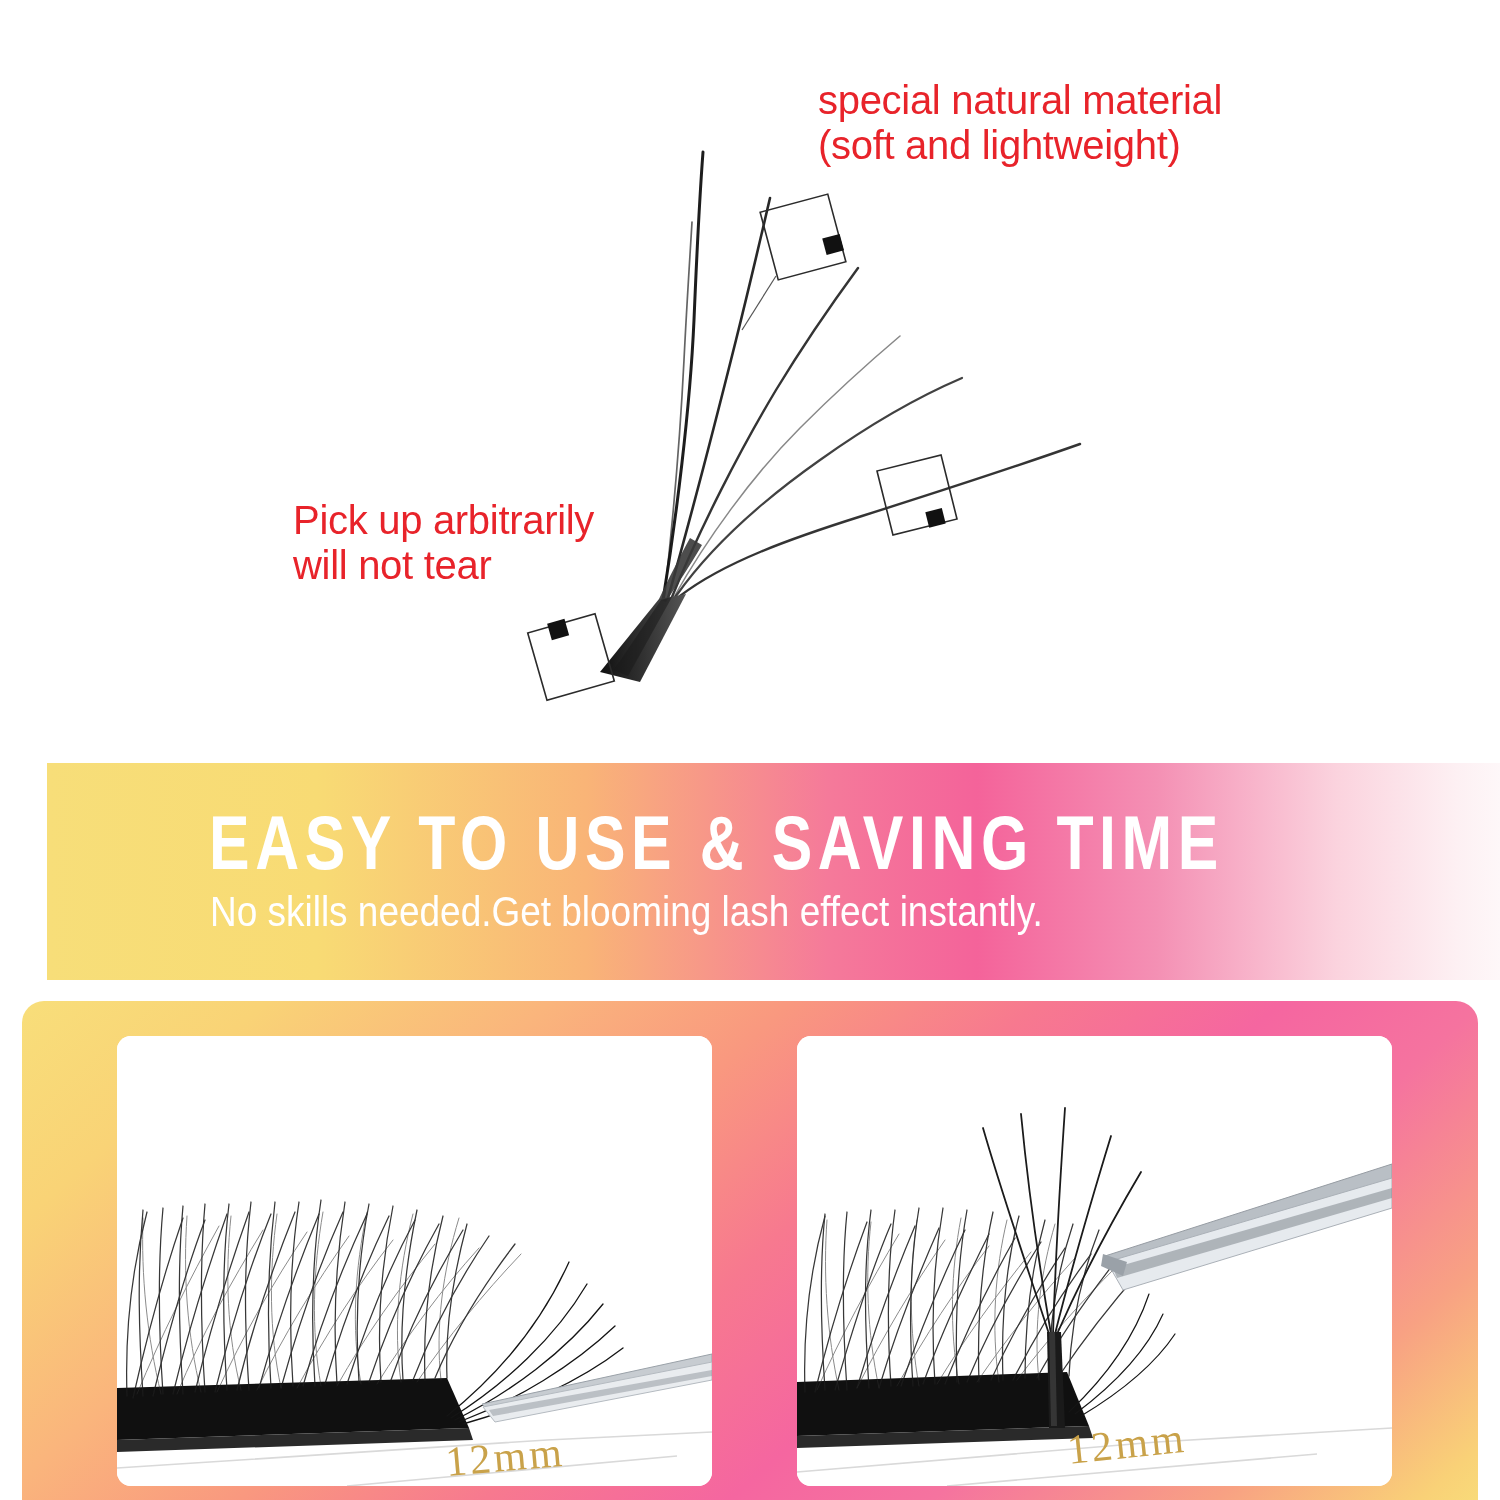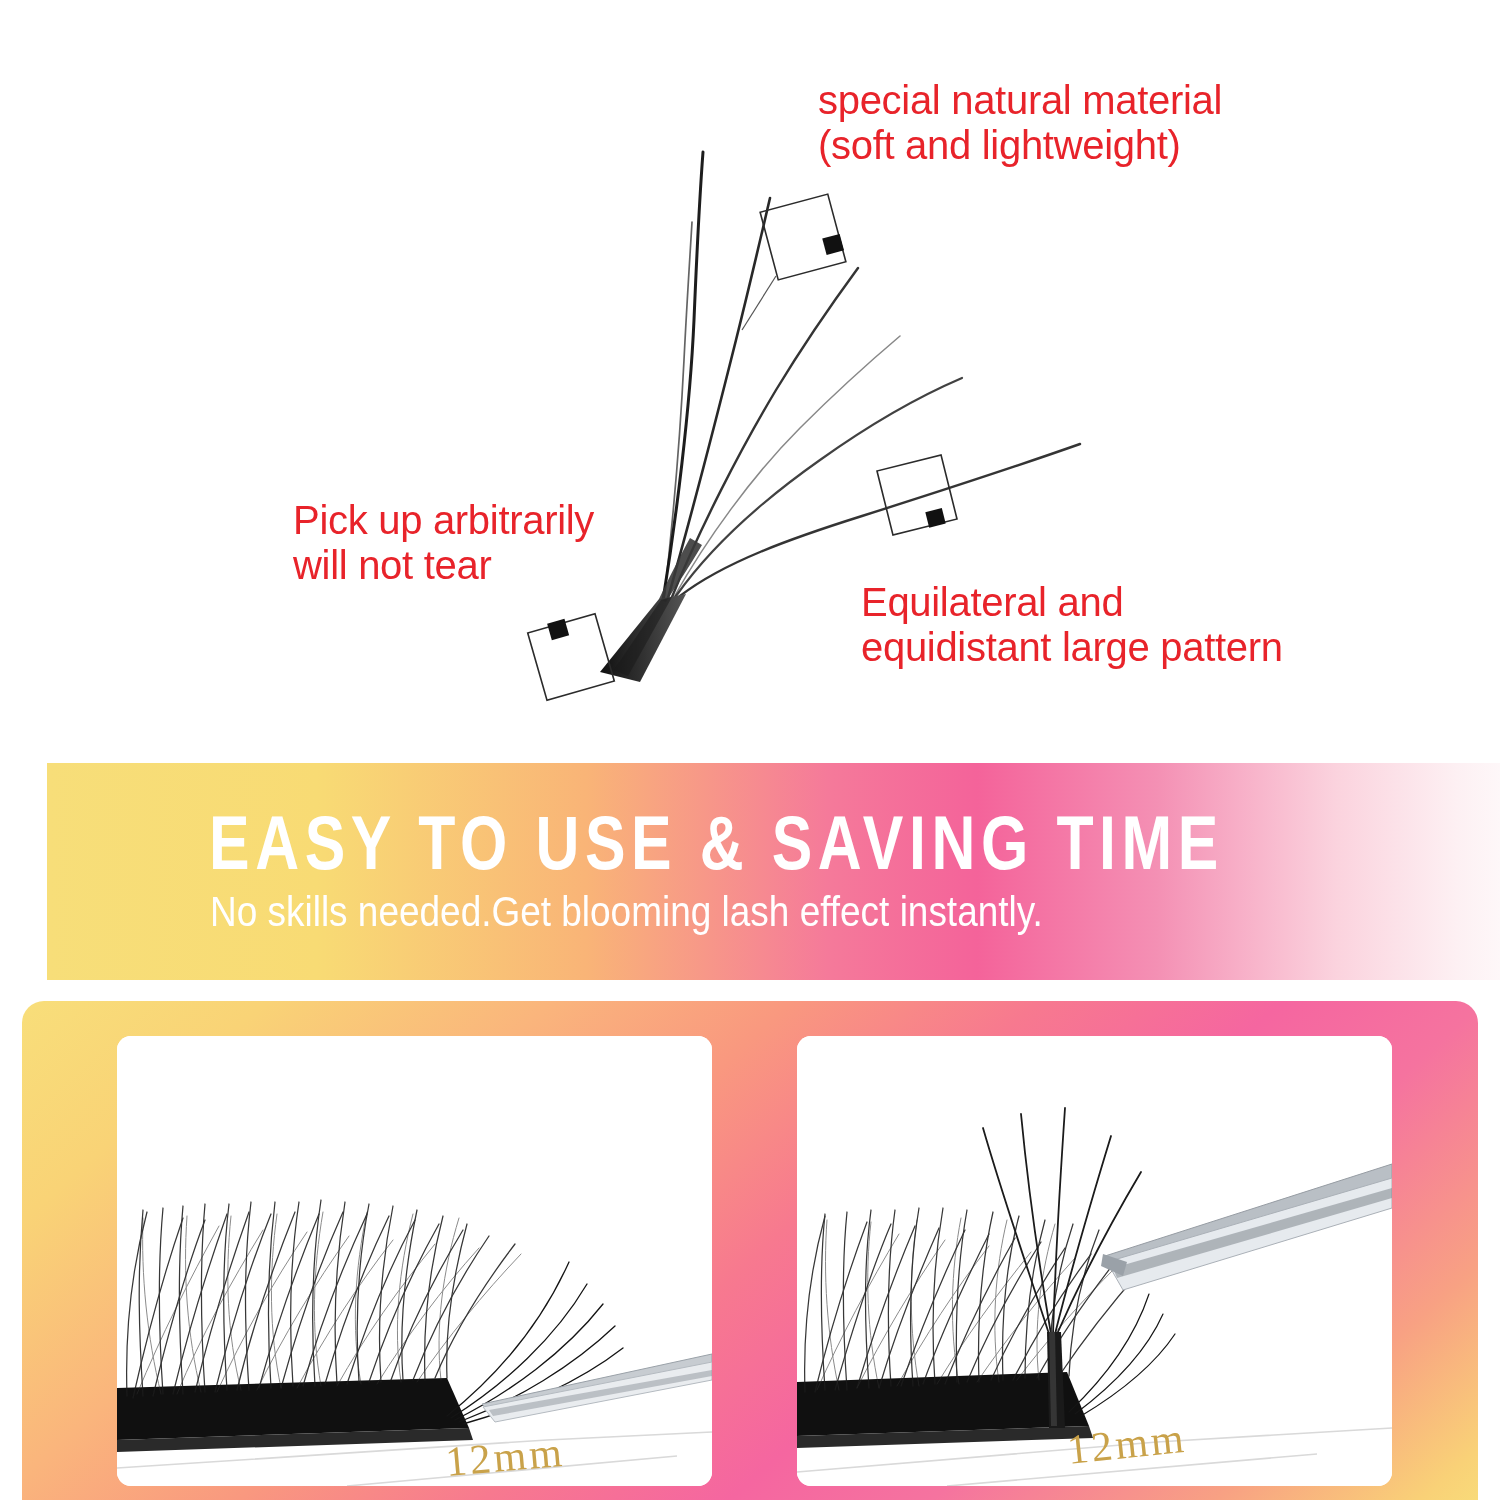--- a/index.html
+++ b/index.html
@@ -173,22 +173,20 @@
       <rect x="549" y="621" width="18" height="17" fill="#111111" transform="rotate(-16 558 629)"></rect>
     </g>
   </svg>
 
   <div class="callout" id="callout-pickup">Pick up arbitrarily
 will not tear</div>
 
   <div class="callout" id="callout-material">special natural material
 (soft and lightweight)</div>
 
-  <div class="callout" id="callout-pattern">Equilateral and
-equidistant large pattern</div>
 </div>
 
 <div id="banner">
   <div id="banner-title">EASY TO USE &amp; SAVING TIME</div>
   <div id="banner-subtitle">No skills needed.Get blooming lash effect instantly.</div>
 </div>
 
 <div id="photo-panel">
 
   <div class="photo-card" id="photo-card-left">

